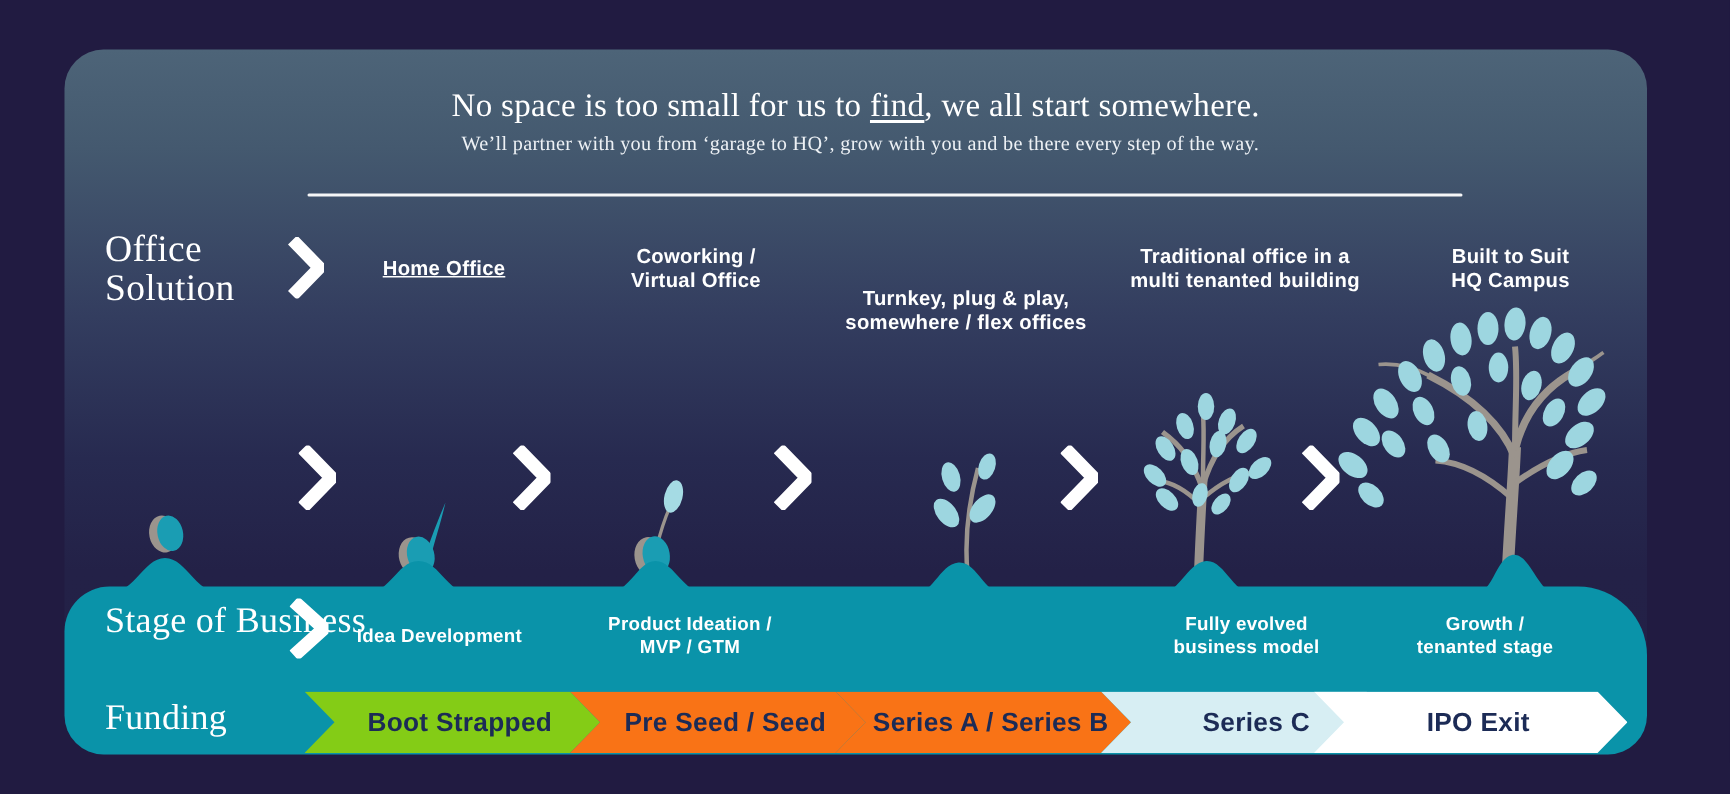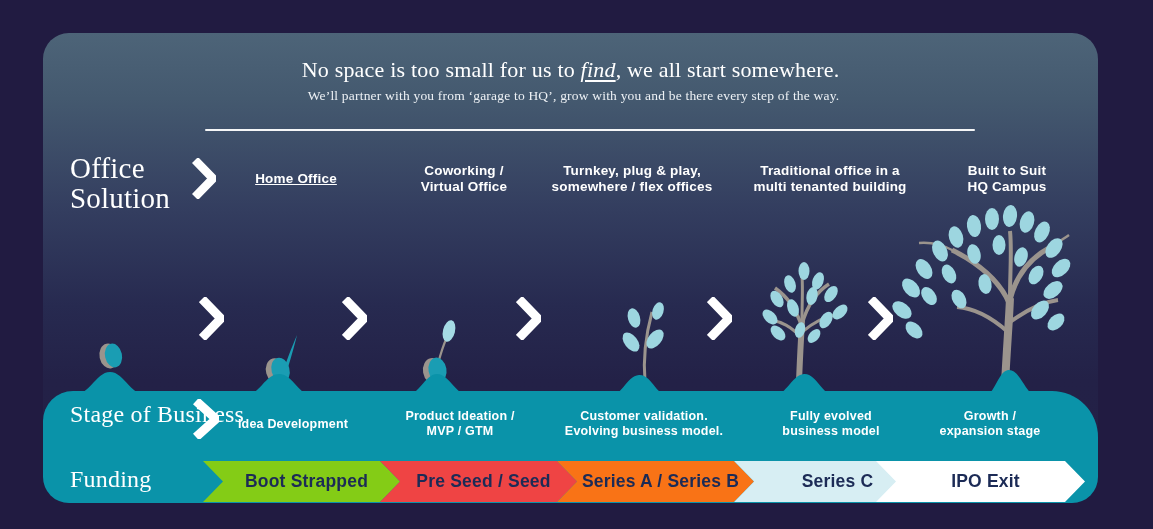--- a/index.html
+++ b/index.html
@@ -12,33 +12,33 @@
   .card{
     position:absolute;left:43px;top:33px;width:1055px;height:470px;
     border-radius:26px;z-index:0;
     background:linear-gradient(180deg,#4D6478 0%,#44596F 14%,#333D5F 38%,#272A50 58%,#232147 74%,#232046 100%);
   }
   .headline{
     position:absolute;left:43px;top:57px;width:1055px;z-index:4;
     text-align:center;color:#FFFFFF;
     font-family:"Liberation Serif",serif;font-size:22px;letter-spacing:.2px;
   }
-  .headline .u{text-decoration:underline;text-underline-offset:3px;font-style:italic;}
+  .headline .u{text-decoration:underline;text-underline-offset:3px;}
   .subhead{
     position:absolute;left:43px;top:88px;width:1061px;z-index:4;
     text-align:center;color:#EDF1F5;
     font-family:"Liberation Serif",serif;font-size:13.5px;letter-spacing:.2px;
   }
   .divider{
     position:absolute;left:205px;top:129px;width:770px;height:2px;
     background:rgba(255,255,255,.95);z-index:4;border-radius:1px;
   }
   .serif-label{
     position:absolute;z-index:5;color:#FFFFFF;
-    font-family:"Liberation Serif",serif;font-size:29px;line-height:1.02;
+    font-family:"Liberation Serif",serif;font-size:25px;line-height:1.02;
     letter-spacing:.2px;
   }
   .office-label{left:70px;top:154px;}
   .stage-label{left:70px;top:402px;font-size:24px;}
   .funding-label{left:70px;top:467px;font-size:24px;}
   .chev{position:absolute;z-index:5;}
   .col-item{
     position:absolute;z-index:5;width:210px;height:40px;
     display:flex;flex-direction:column;justify-content:center;
     text-align:center;color:#FFFFFF;font-weight:bold;
@@ -54,21 +54,21 @@
     border-radius:30px 46px 26px 26px;
   }
   .fund-seg{
     position:absolute;top:461px;height:41px;z-index:3;
     display:flex;align-items:center;justify-content:center;
     font-size:17.5px;font-weight:bold;color:#1C2B56;letter-spacing:.2px;
     clip-path:polygon(0 0,calc(100% - 20px) 0,100% 50%,calc(100% - 20px) 100%,0 100%,20px 50%);
     padding-left:10px;box-sizing:border-box;
   }
   .seg-0{background:#84cc16;}
-  .seg-1{background:#ef4444;}
+  .seg-1{background:#f97316;}
   .seg-2{background:#f97316;}
   .seg-3{background:#D7EEF3;}
   .seg-4{background:#FFFFFF;}
 </style>
 </head>
 <body>
 
 <div class="canvas">
 
   <div class="card"></div>
@@ -86,21 +86,21 @@
     </svg>
 
   <div class="col-item office-item" style="left:191px;text-decoration:underline;">
     <span>Home Office</span>
       <span></span>
   </div>
   <div class="col-item office-item" style="left:359px;">
     <span>Coworking /</span>
       <span>Virtual Office</span>
   </div>
-  <div class="col-item office-item" style="left:527px;">
+  <div class="col-item office-item" style="left:539px;margin-top:28px;">
     <span>Turnkey, plug &amp; play,</span>
       <span>somewhere / flex offices</span>
   </div>
   <div class="col-item office-item" style="left:725px;">
     <span>Traditional office in a</span>
       <span>multi tenanted building</span>
   </div>
   <div class="col-item office-item" style="left:902px;">
     <span>Built to Suit</span>
       <span>HQ Campus</span>
@@ -222,31 +222,27 @@
     </svg>
 
   <div class="col-item stage-item" style="left:188px;">
     <span>Idea Development</span>
       <span></span>
   </div>
   <div class="col-item stage-item" style="left:355px;">
     <span>Product Ideation /</span>
       <span>MVP / GTM</span>
   </div>
-  <div class="col-item stage-item" style="left:539px;">
-    <span>Customer validation.</span>
-      <span>Evolving business model.</span>
-  </div>
   <div class="col-item stage-item" style="left:726px;">
     <span>Fully evolved</span>
       <span>business model</span>
   </div>
   <div class="col-item stage-item" style="left:885px;">
     <span>Growth /</span>
-      <span>expansion stage</span>
+      <span>tenanted stage</span>
   </div>
 
   <div class="serif-label funding-label">Funding</div>
   <div class="fund-seg seg-0" style="left:203px;width:197px;">
       <span>Boot Strapped</span>
     </div>
   <div class="fund-seg seg-1" style="left:380px;width:197px;">
       <span>Pre Seed / Seed</span>
     </div>
   <div class="fund-seg seg-2" style="left:557px;width:197px;">

